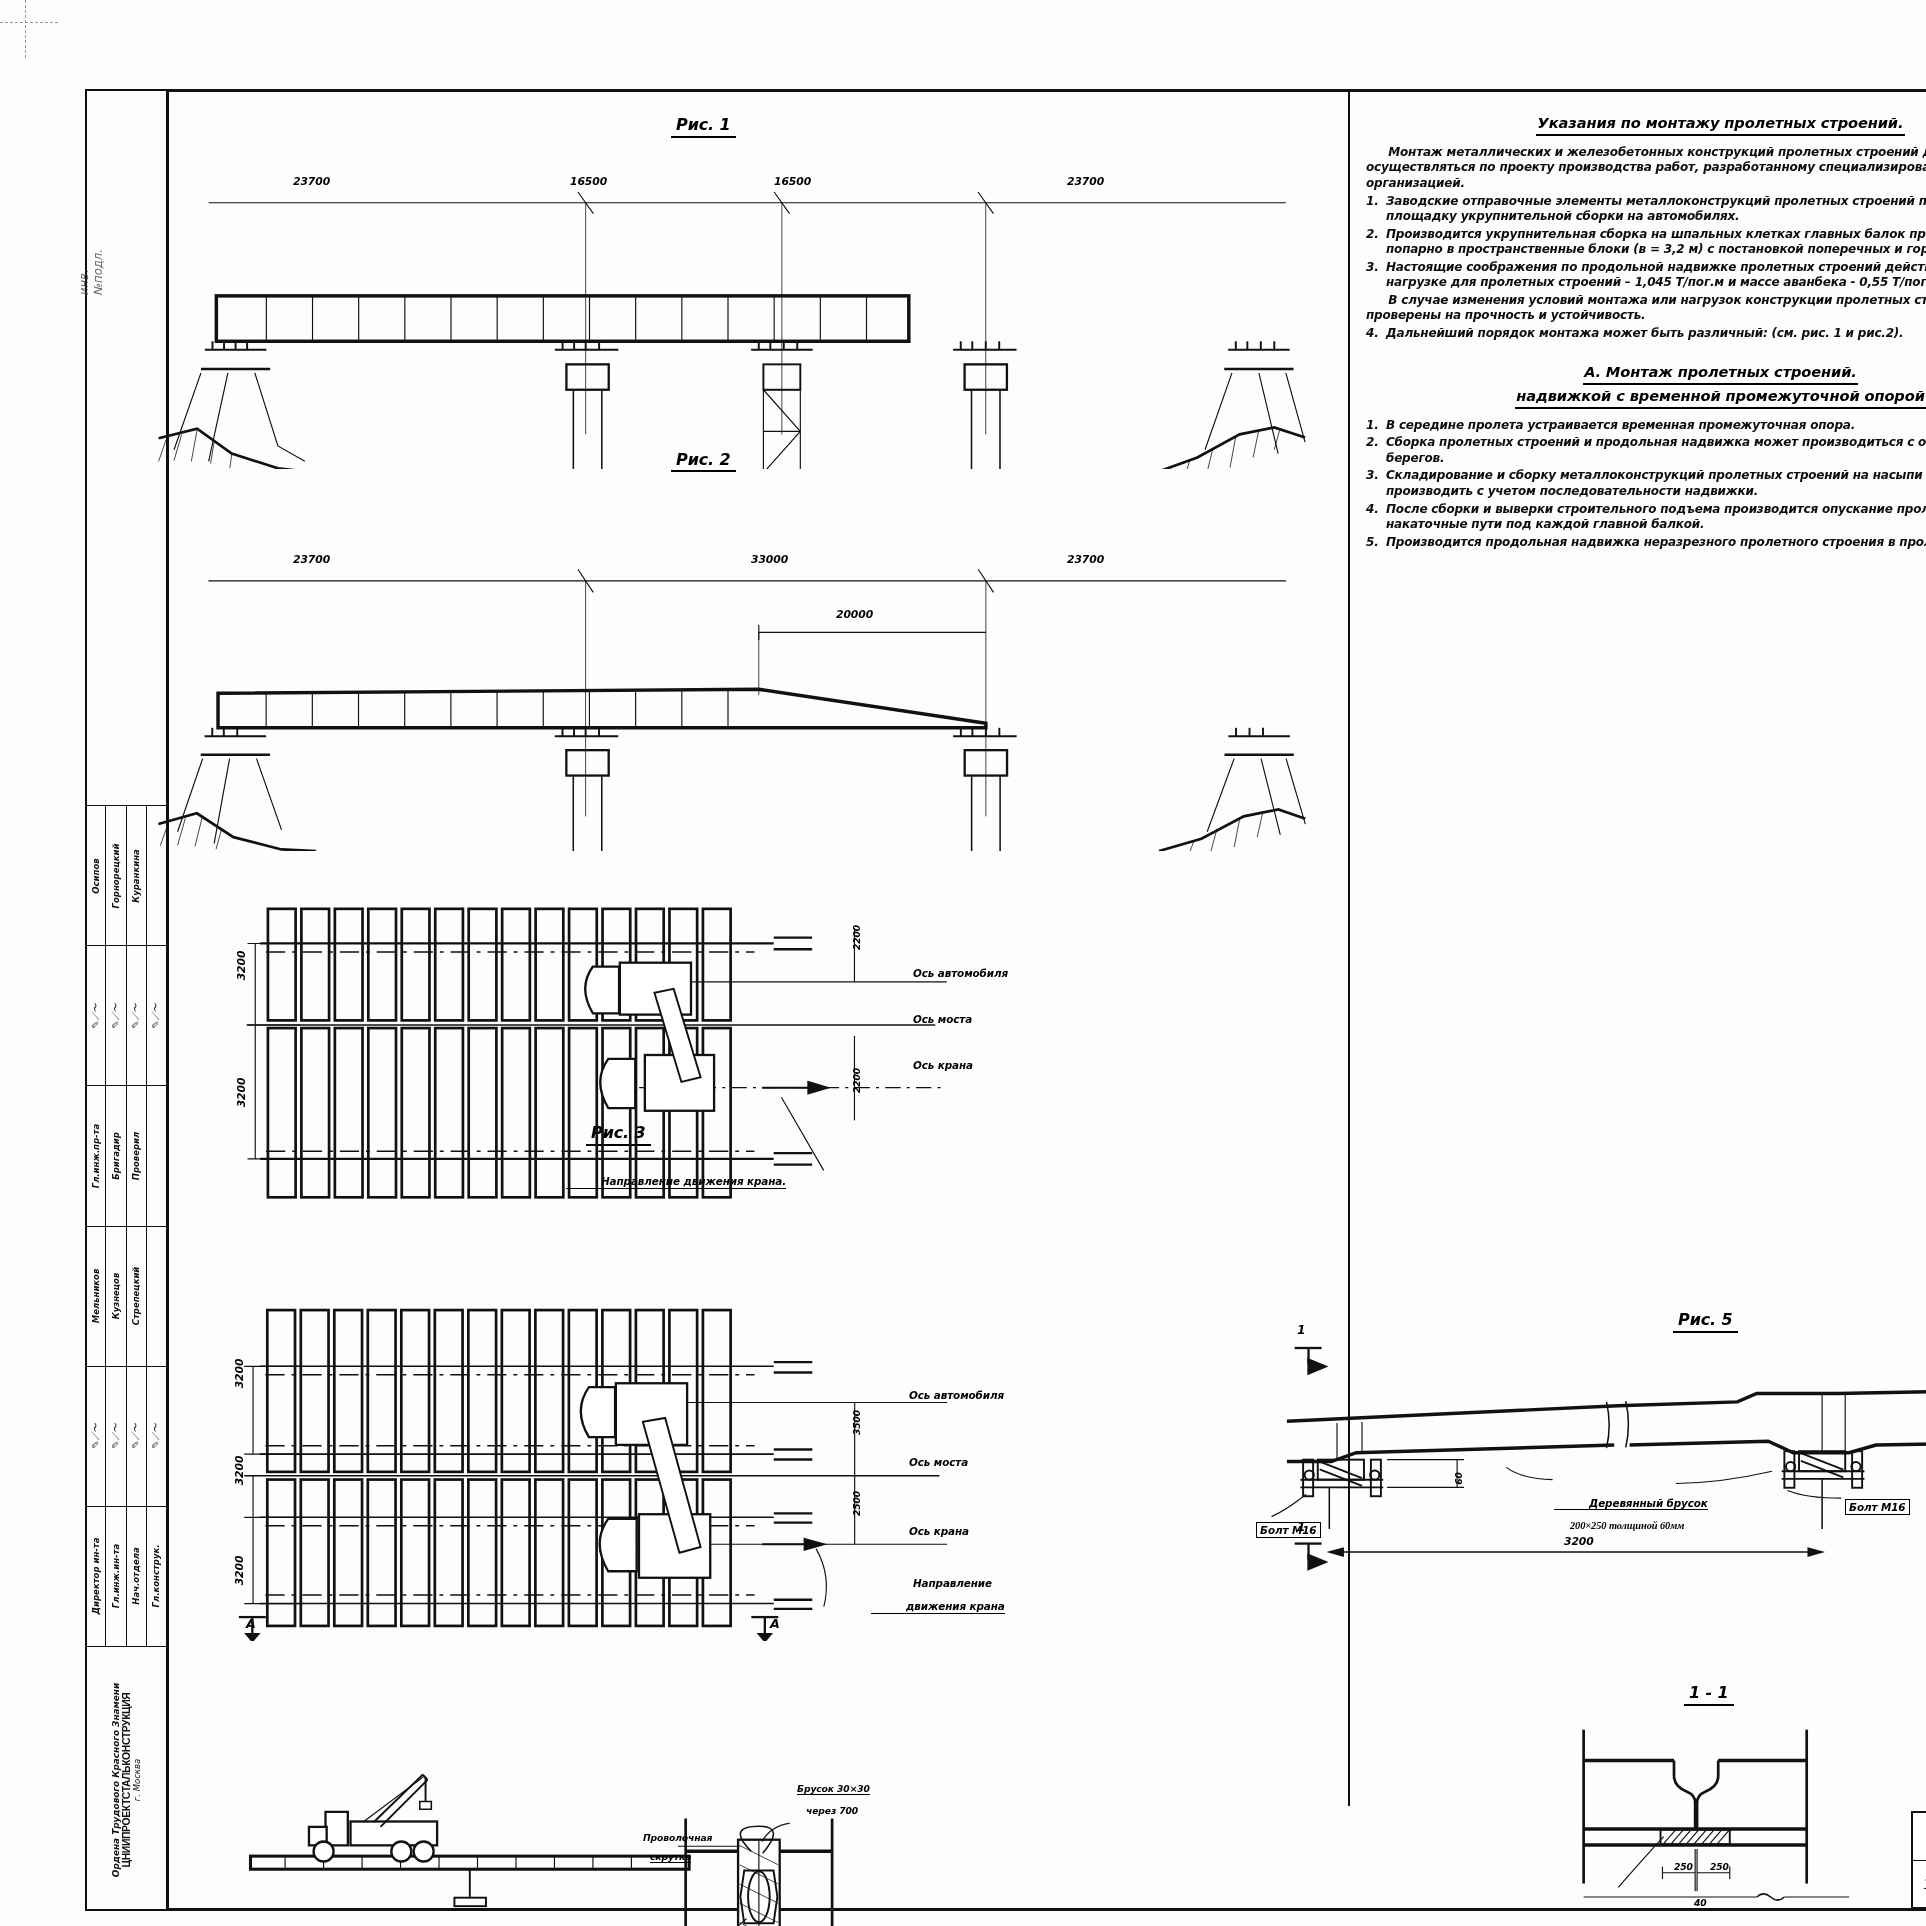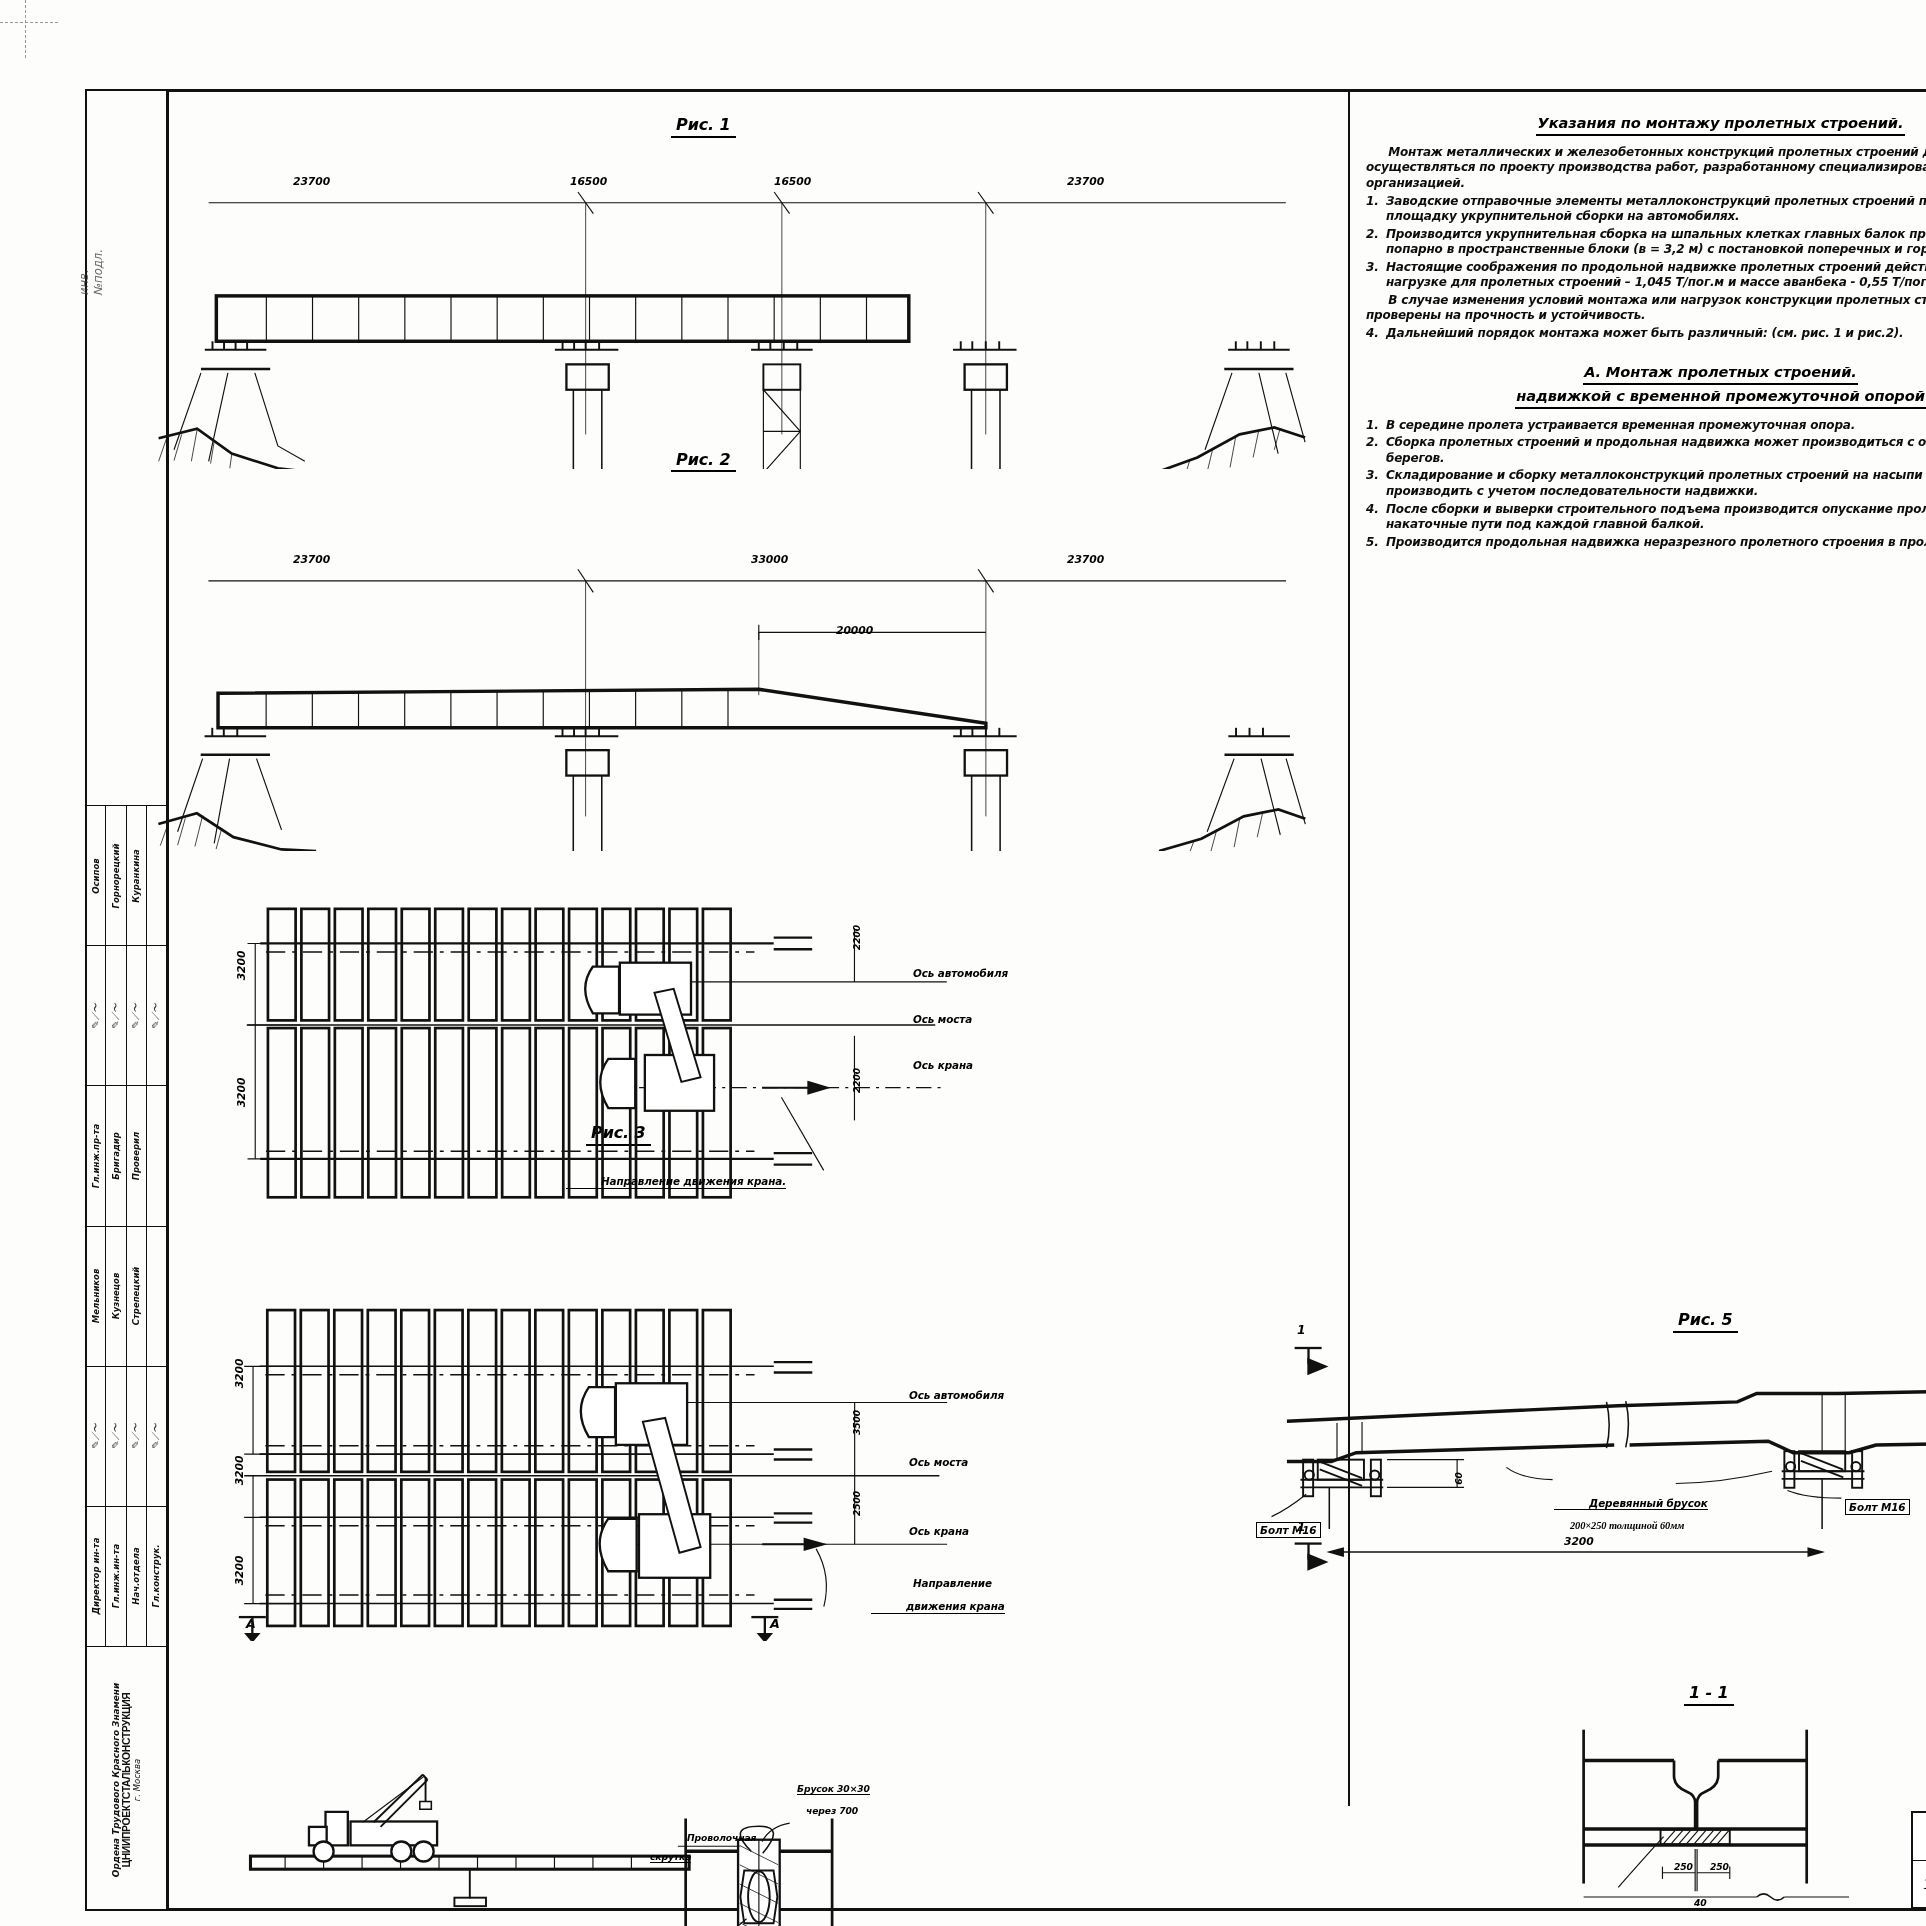--- a/index.html
+++ b/index.html
@@ -269,21 +269,21 @@
         <line x1="2710" y1="836" x2="2700" y2="862"></line>
           <line x1="2770" y1="804" x2="2755" y2="860"></line>
         <line x1="2830" y1="774" x2="2815" y2="850"></line>
           <line x1="2890" y1="757" x2="2875" y2="824"></line>
       </g>
     </svg>
 
     <div class="hd dimtxt" style="position:absolute;left:112px;top:453px;">23700</div>
     <div class="hd dimtxt" style="position:absolute;left:570px;top:453px;">33000</div>
     <div class="hd dimtxt" style="position:absolute;left:886px;top:453px;">23700</div>
-    <div class="hd dimtxt" style="position:absolute;left:655px;top:524px;">20000</div>
+    <div class="hd dimtxt" style="position:absolute;left:655px;top:508px;">20000</div>
 
     <div class="figcap hd" style="margin-left:254px;width:216px;margin-top:651px;">
       <span>Рис. 3</span>
     </div>
 
     <svg width="986" height="300" style="position:absolute;left:42px;top:805px;" viewBox="0 0 2560 780">
 
       <g stroke="#111" stroke-width="7" fill="none">
         <rect x="115" y="10" width="72" height="290"></rect>
           <rect x="202" y="10" width="72" height="290"></rect>
@@ -576,21 +576,21 @@
 
       <path d="M358,100 Q380,60 430,52" stroke="#111" stroke-width="3" fill="none"></path>
 
       <path d="M318,300 Q250,360 185,380" stroke="#111" stroke-width="3" fill="none"></path>
 
       <path d="M348,440 Q352,470 360,495" stroke="#111" stroke-width="3" fill="none"></path>
 
       <path d="M560,380 Q640,400 700,400" stroke="#111" stroke-width="3" fill="none"></path>
     </svg>
 
-    <div class="hd lbl-xs" style="position:absolute;left:462px;top:1732px;margin-left:44px;">Проволочная</div>
+    <div class="hd lbl-xs" style="position:absolute;left:462px;top:1732px;">Проволочная</div>
     <div class="hd lbl-xs" style="position:absolute;left:469px;top:1751px;border-bottom:1.2px solid #000;">скрутка</div>
     <div class="hd lbl-xs" style="position:absolute;left:616px;top:1683px;border-bottom:1.2px solid #000;">Брусок 30×30</div>
     <div class="hd lbl-xs" style="position:absolute;left:625px;top:1705px;">через 700</div>
 
   </div>
 
   <div class="figcap hd" style="position:absolute;left:1522px;top:1310px;width:216px;">
     <span>Рис. 5</span>
   </div>
 

